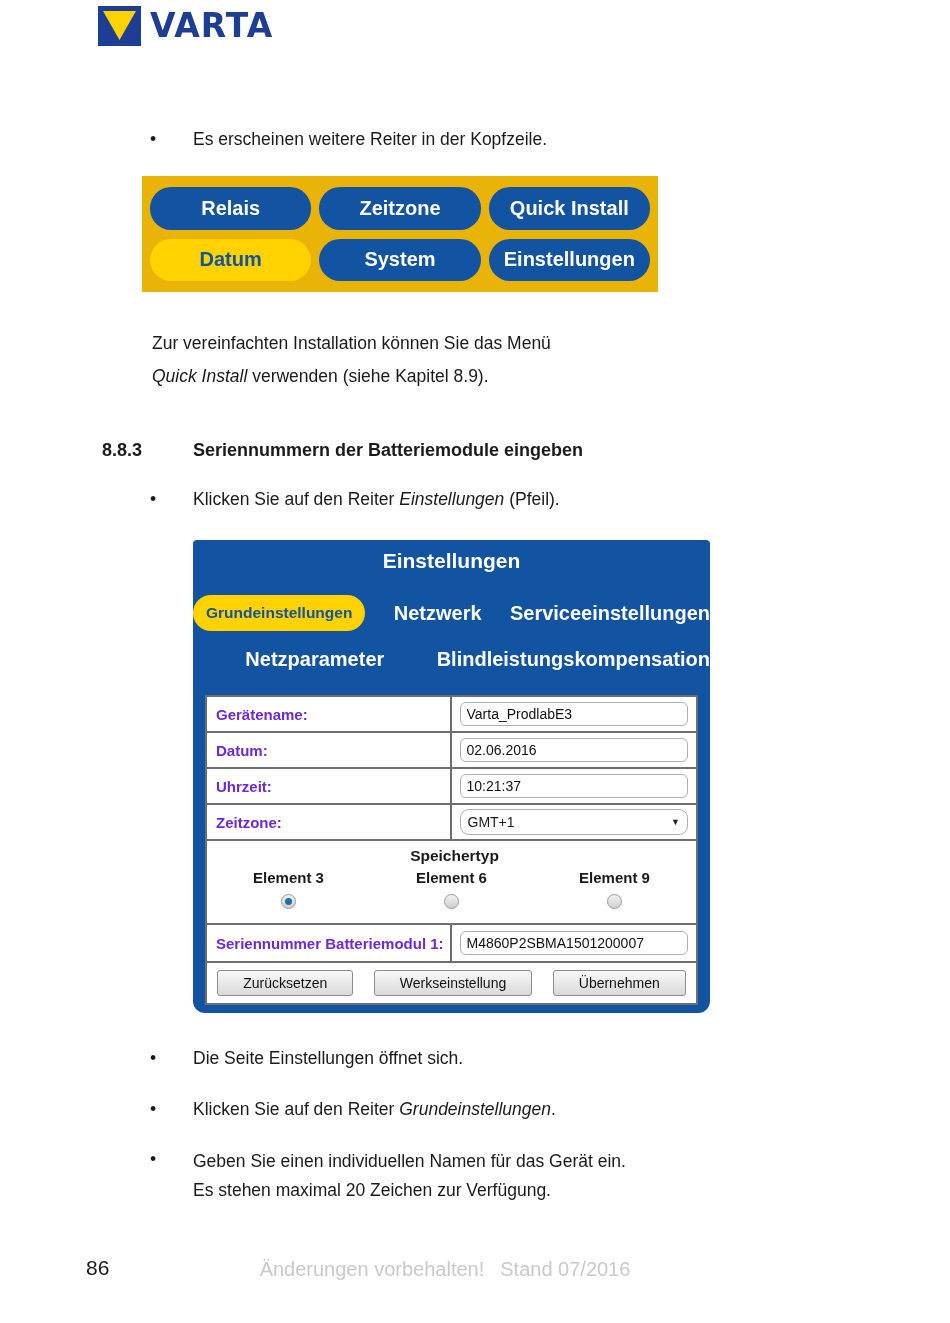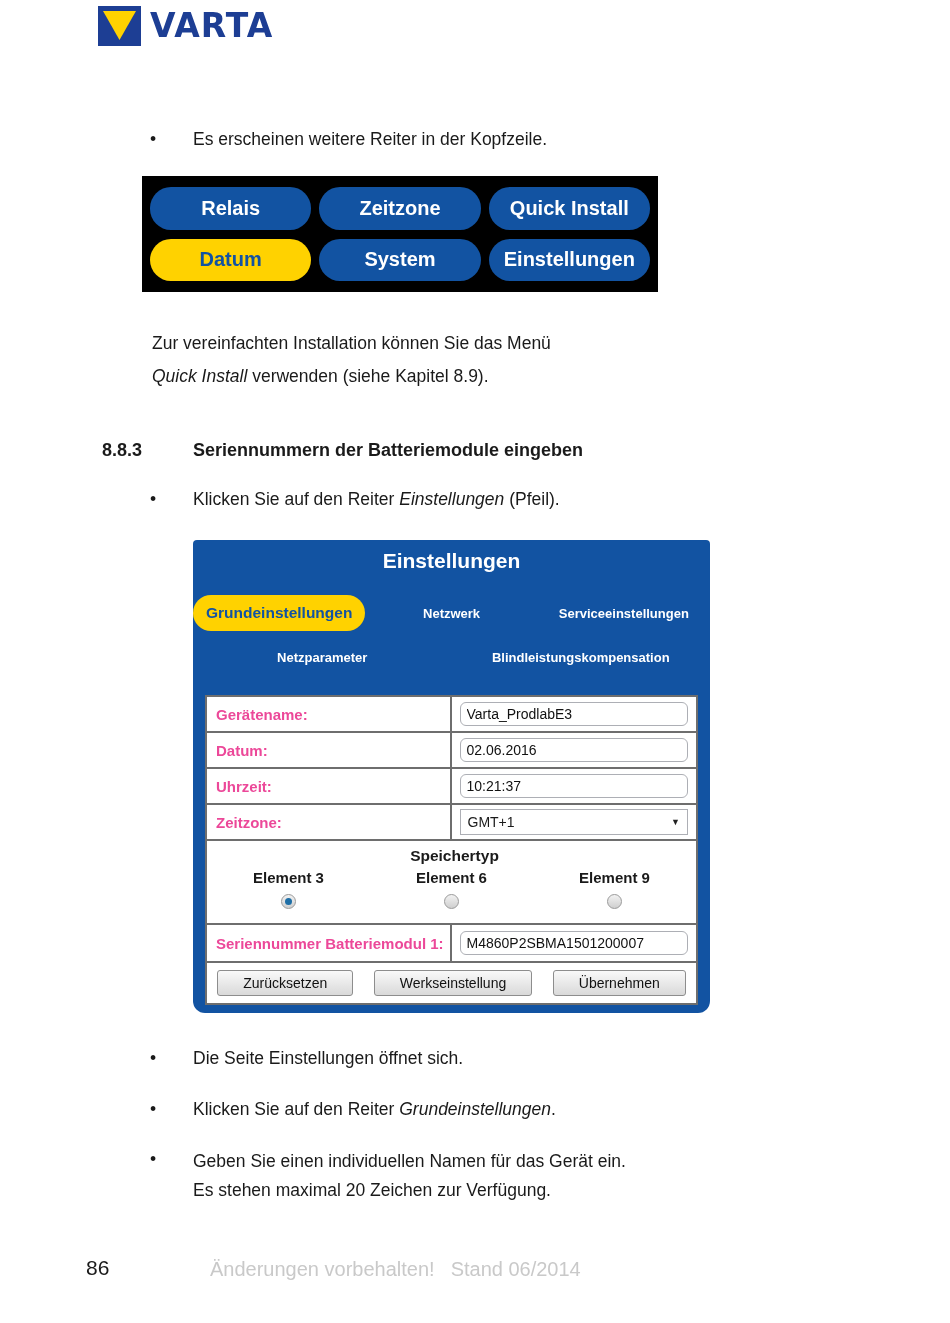--- a/index.html
+++ b/index.html
@@ -28,52 +28,52 @@
   .b5 { left:150px; top:1147px; }
   .b5 .btext { line-height:29px; }
   .it { font-style:italic; }
 
   .para { left:152px; top:327px; width:580px; font-size:17.5px; line-height:33px; }
 
   .heading { left:102px; top:440px; display:flex; font-size:18px; font-weight:bold; }
   .heading .hnum { width:91px; flex:0 0 auto; }
 
   
-  .nav-shot { left:142px; top:176px; width:516px; height:116px; background:#000000;
+  .nav-shot { left:142px; top:176px; width:516px; height:116px; background:#eab308;
               display:grid; grid-template-columns:repeat(3,1fr); grid-template-rows:1fr 1fr;
               gap:9px 8px; padding:11px 8px; }
   .pill { border-radius:21px; background:#1253a2; color:#ffffff; font-weight:bold;
           font-size:20px; display:flex; align-items:center; justify-content:center;
           cursor:default; }
   .pill.active { background:#ffd200; color:#1253a2; }
 
   
   .panel { left:193px; top:540px; width:517px; height:473px; background:#1253a2;
            border-radius:4px 4px 12px 12px; }
   .panel-title { text-align:center; padding-top:9px; color:#ffffff; font-weight:bold;
                  font-size:21px; }
   .ptab-row1 { position:absolute; left:0; top:55px; width:100%; height:36px;
                display:grid; grid-template-columns:1fr 1fr 1fr; align-items:center; }
   .ptab-row1 > div { text-align:center; }
-  .ptab { color:#ffffff; font-weight:bold; font-size:13px; cursor:default; }
+  .ptab { color:#ffffff; font-weight:bold; font-size:20px; cursor:default; }
   .ptab-pill { display:inline-block; background:#ffd200; color:#1253a2; font-weight:bold;
                font-size:15.5px; padding:9px 13px; border-radius:19px; cursor:default; }
   .ptab-row2 { position:absolute; left:0; top:108px; width:100%;
                display:grid; grid-template-columns:1fr 1fr; }
   .ptab-row2 > div { text-align:center; }
 
   .form-box { position:absolute; left:12px; top:155px; width:493px; background:#ffffff;
               border:2px solid #6e6e6e; }
   .frow { display:flex; height:36px; border-bottom:2px solid #6e6e6e; }
   .flabel { width:50%; border-right:2px solid #6e6e6e; display:flex; align-items:center;
-            padding-left:9px; font-weight:bold; font-size:15px; color:#ec4899; }
+            padding-left:9px; font-weight:bold; font-size:15px; color:#6d28d9; }
   .fvalue { width:50%; display:flex; align-items:center; padding:0 8px; }
   input.txt { width:100%; height:24px; border:1px solid #adafb5; border-radius:6px;
               font-size:14px; padding:0 6px; font-family:inherit; color:#111; background:#fff; }
-  .sel { width:100%; height:26px; border:1px solid #adafb5; border-radius:0;
+  .sel { width:100%; height:26px; border:1px solid #adafb5; border-radius:9px;
          display:flex; align-items:center; justify-content:space-between;
          padding:0 7px; font-size:14px; background:#fff; cursor:default; }
   .sel .arrow { font-size:9px; color:#222; }
 
   .sp-section { height:84px; border-bottom:2px solid #6e6e6e; padding-top:6px; }
   .sp-title { text-align:center; font-weight:bold; font-size:15.5px;padding-left:6px; }
   .sp-grid { display:grid; grid-template-columns:1fr 1fr 1fr; margin-top:4px; }
   .sp-opt { text-align:center; font-weight:bold; font-size:15px; }
   .radio { width:15px; height:15px; border-radius:50%; margin:8px auto 0;
            background:linear-gradient(#f2f2f2,#cfcfcf); border:1px solid #9a9a9a;
@@ -82,21 +82,21 @@
                           background:#1e6ea6; }
 
   .srow { height:38px; }
   .btn-row { display:flex; justify-content:space-around; align-items:center; height:40px; }
   .gbtn { min-width:104px; padding:4px 25px; font-size:14px; font-family:inherit;
           background:linear-gradient(#f9f9f9,#d9d9d9); border:1px solid #8d8d8d;
           border-radius:3px; color:#111; cursor:default; }
 
   
   .page-num { left:86px; top:1256px; font-size:21px; }
-  .footer-note { left:210px; top:1258px; width:470px; display:flex; justify-content:flex-start;
+  .footer-note { left:210px; top:1258px; width:470px; display:flex; justify-content:center;
                  gap:16px; font-size:20px; color:#c9c9c9; }
 </style>
 </head>
 <body>
 
 <div class="abs logo">
   <div class="logo-mark">
     <div class="logo-tri"></div>
   </div>
   <div class="logo-text">VARTA</div>
@@ -223,14 +223,14 @@
 </div>
 
 <div class="abs bullet b5">
   <span class="dot">•</span>
   <span class="btext"><span>Geben Sie einen individuellen Namen für das Gerät ein.</span><br><span>Es stehen maximal 20 Zeichen zur Verfügung.</span></span>
 </div>
 
 <div class="abs page-num">86</div>
 <div class="abs footer-note">
   <span>Änderungen vorbehalten!</span>
-  <span>Stand 06/2014</span>
+  <span>Stand 07/2016</span>
 </div>
 
 </body></html>

